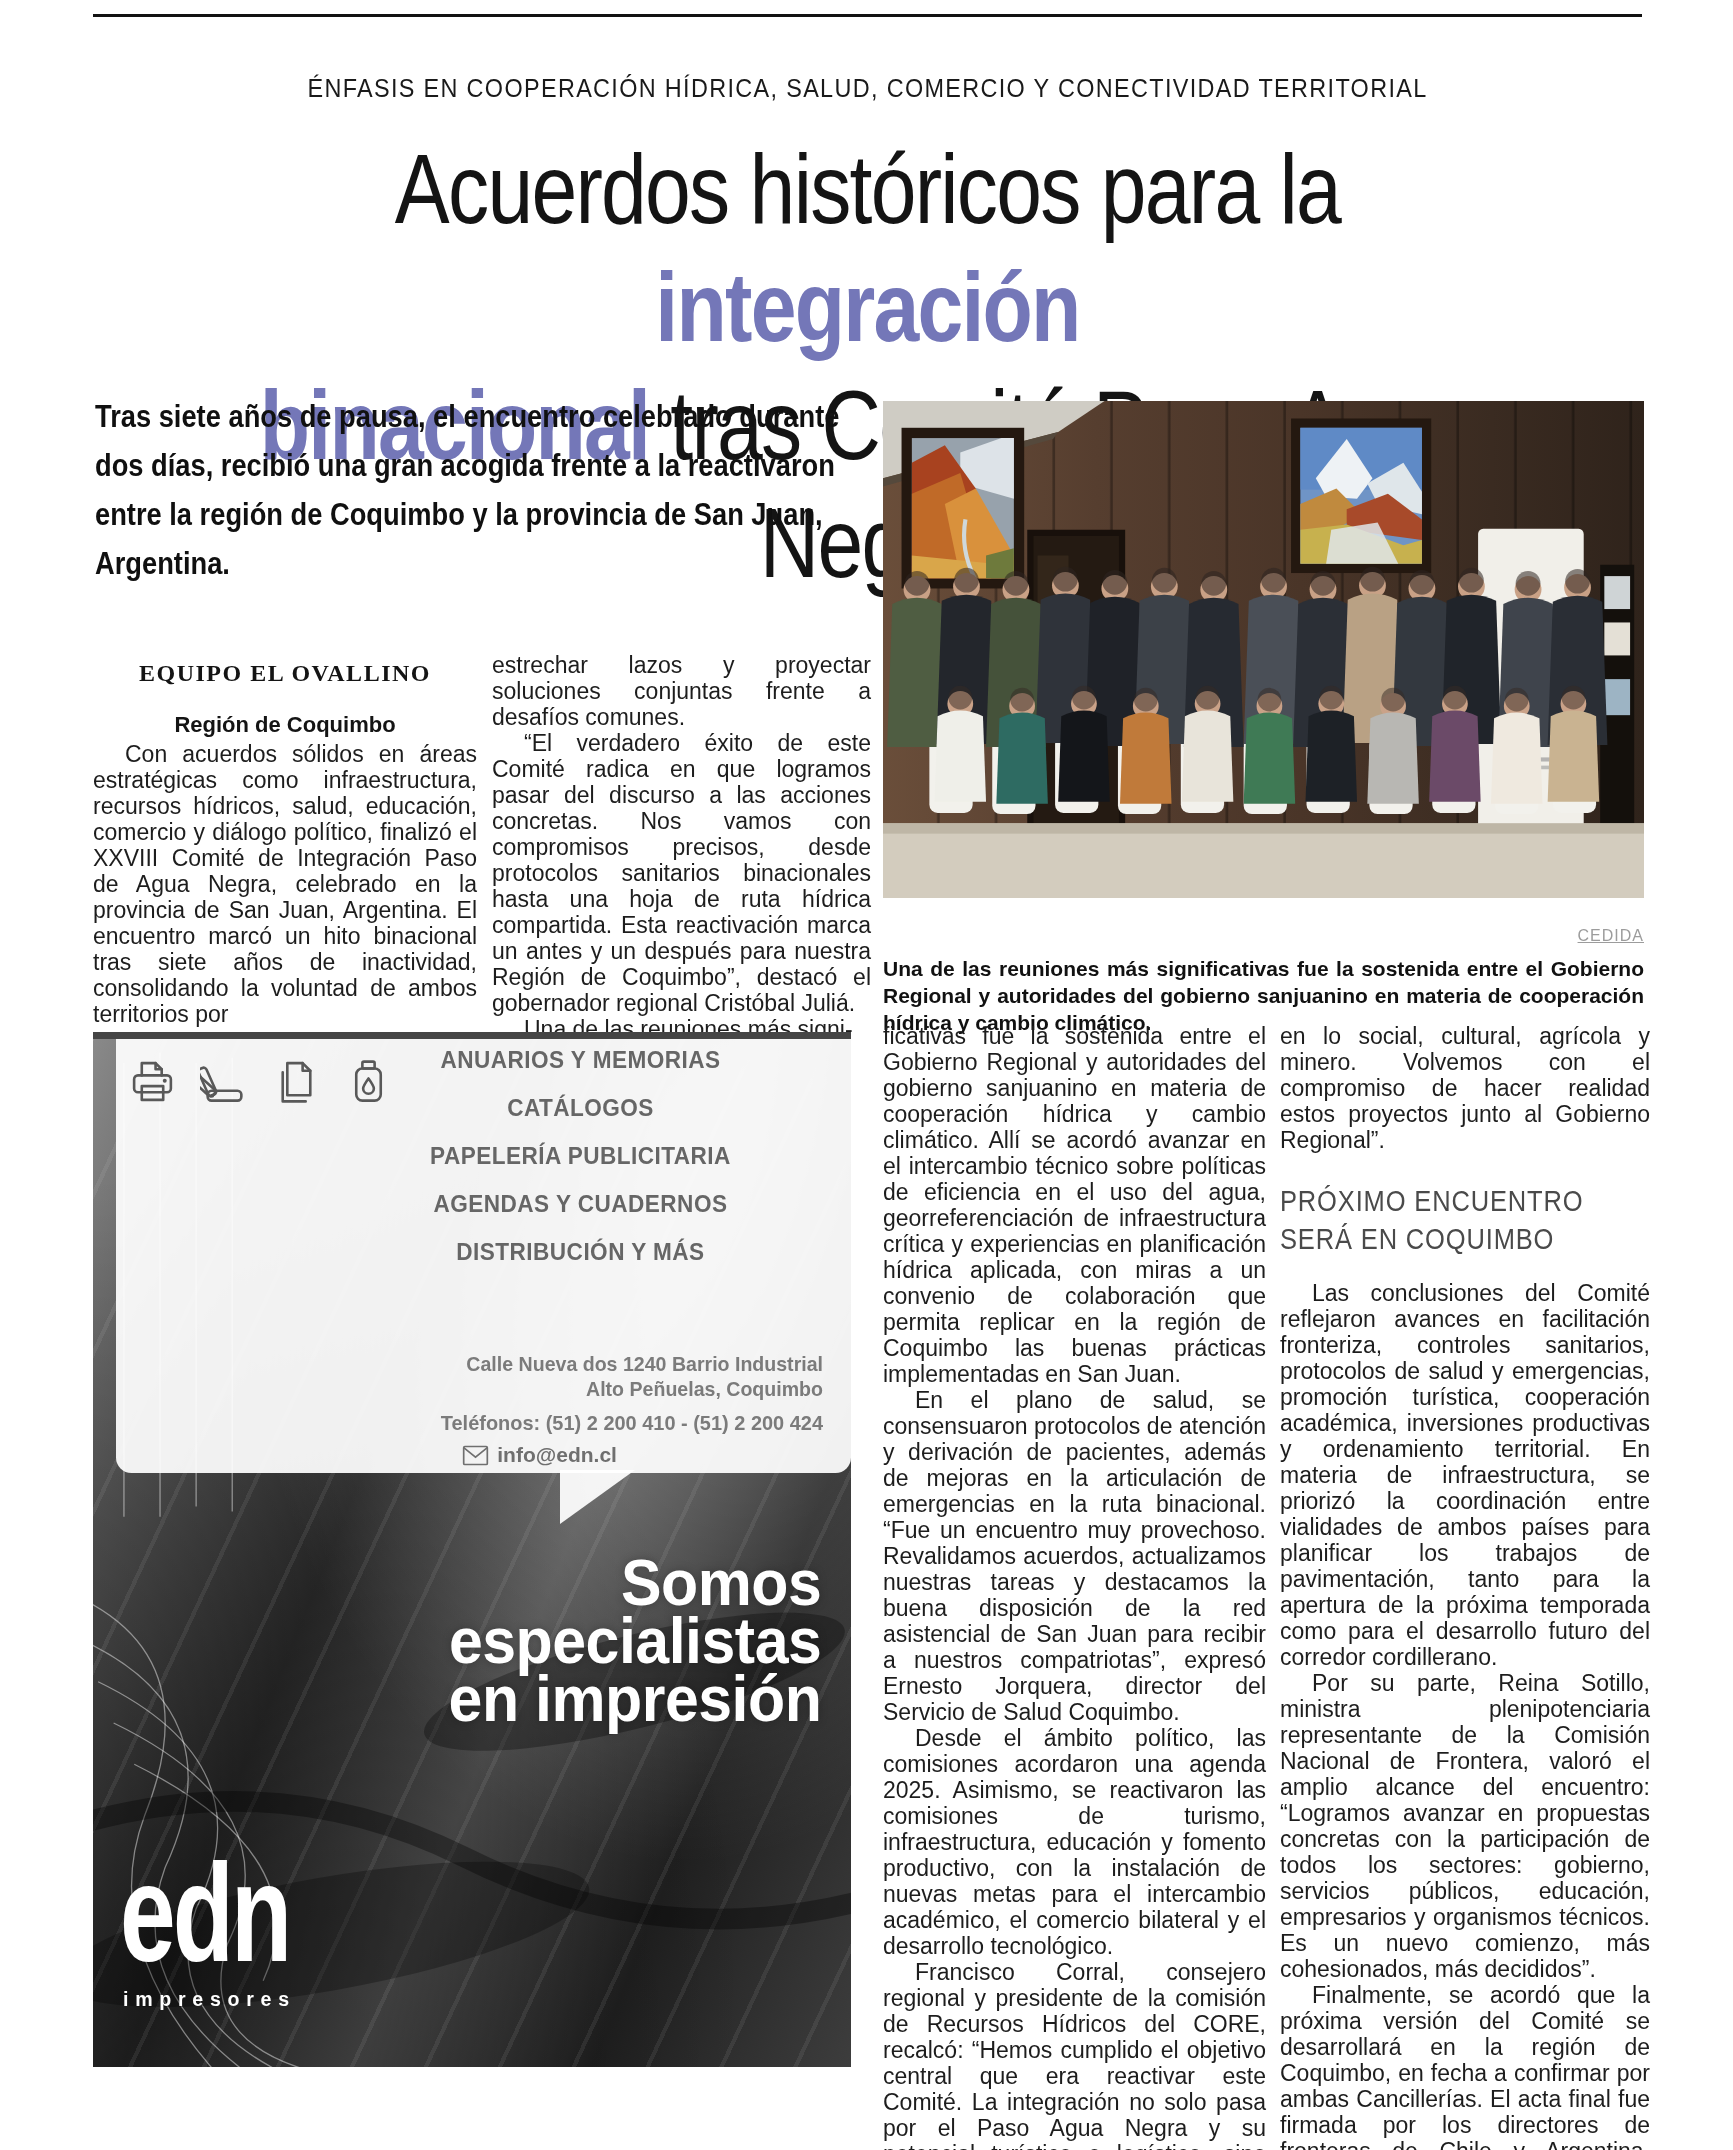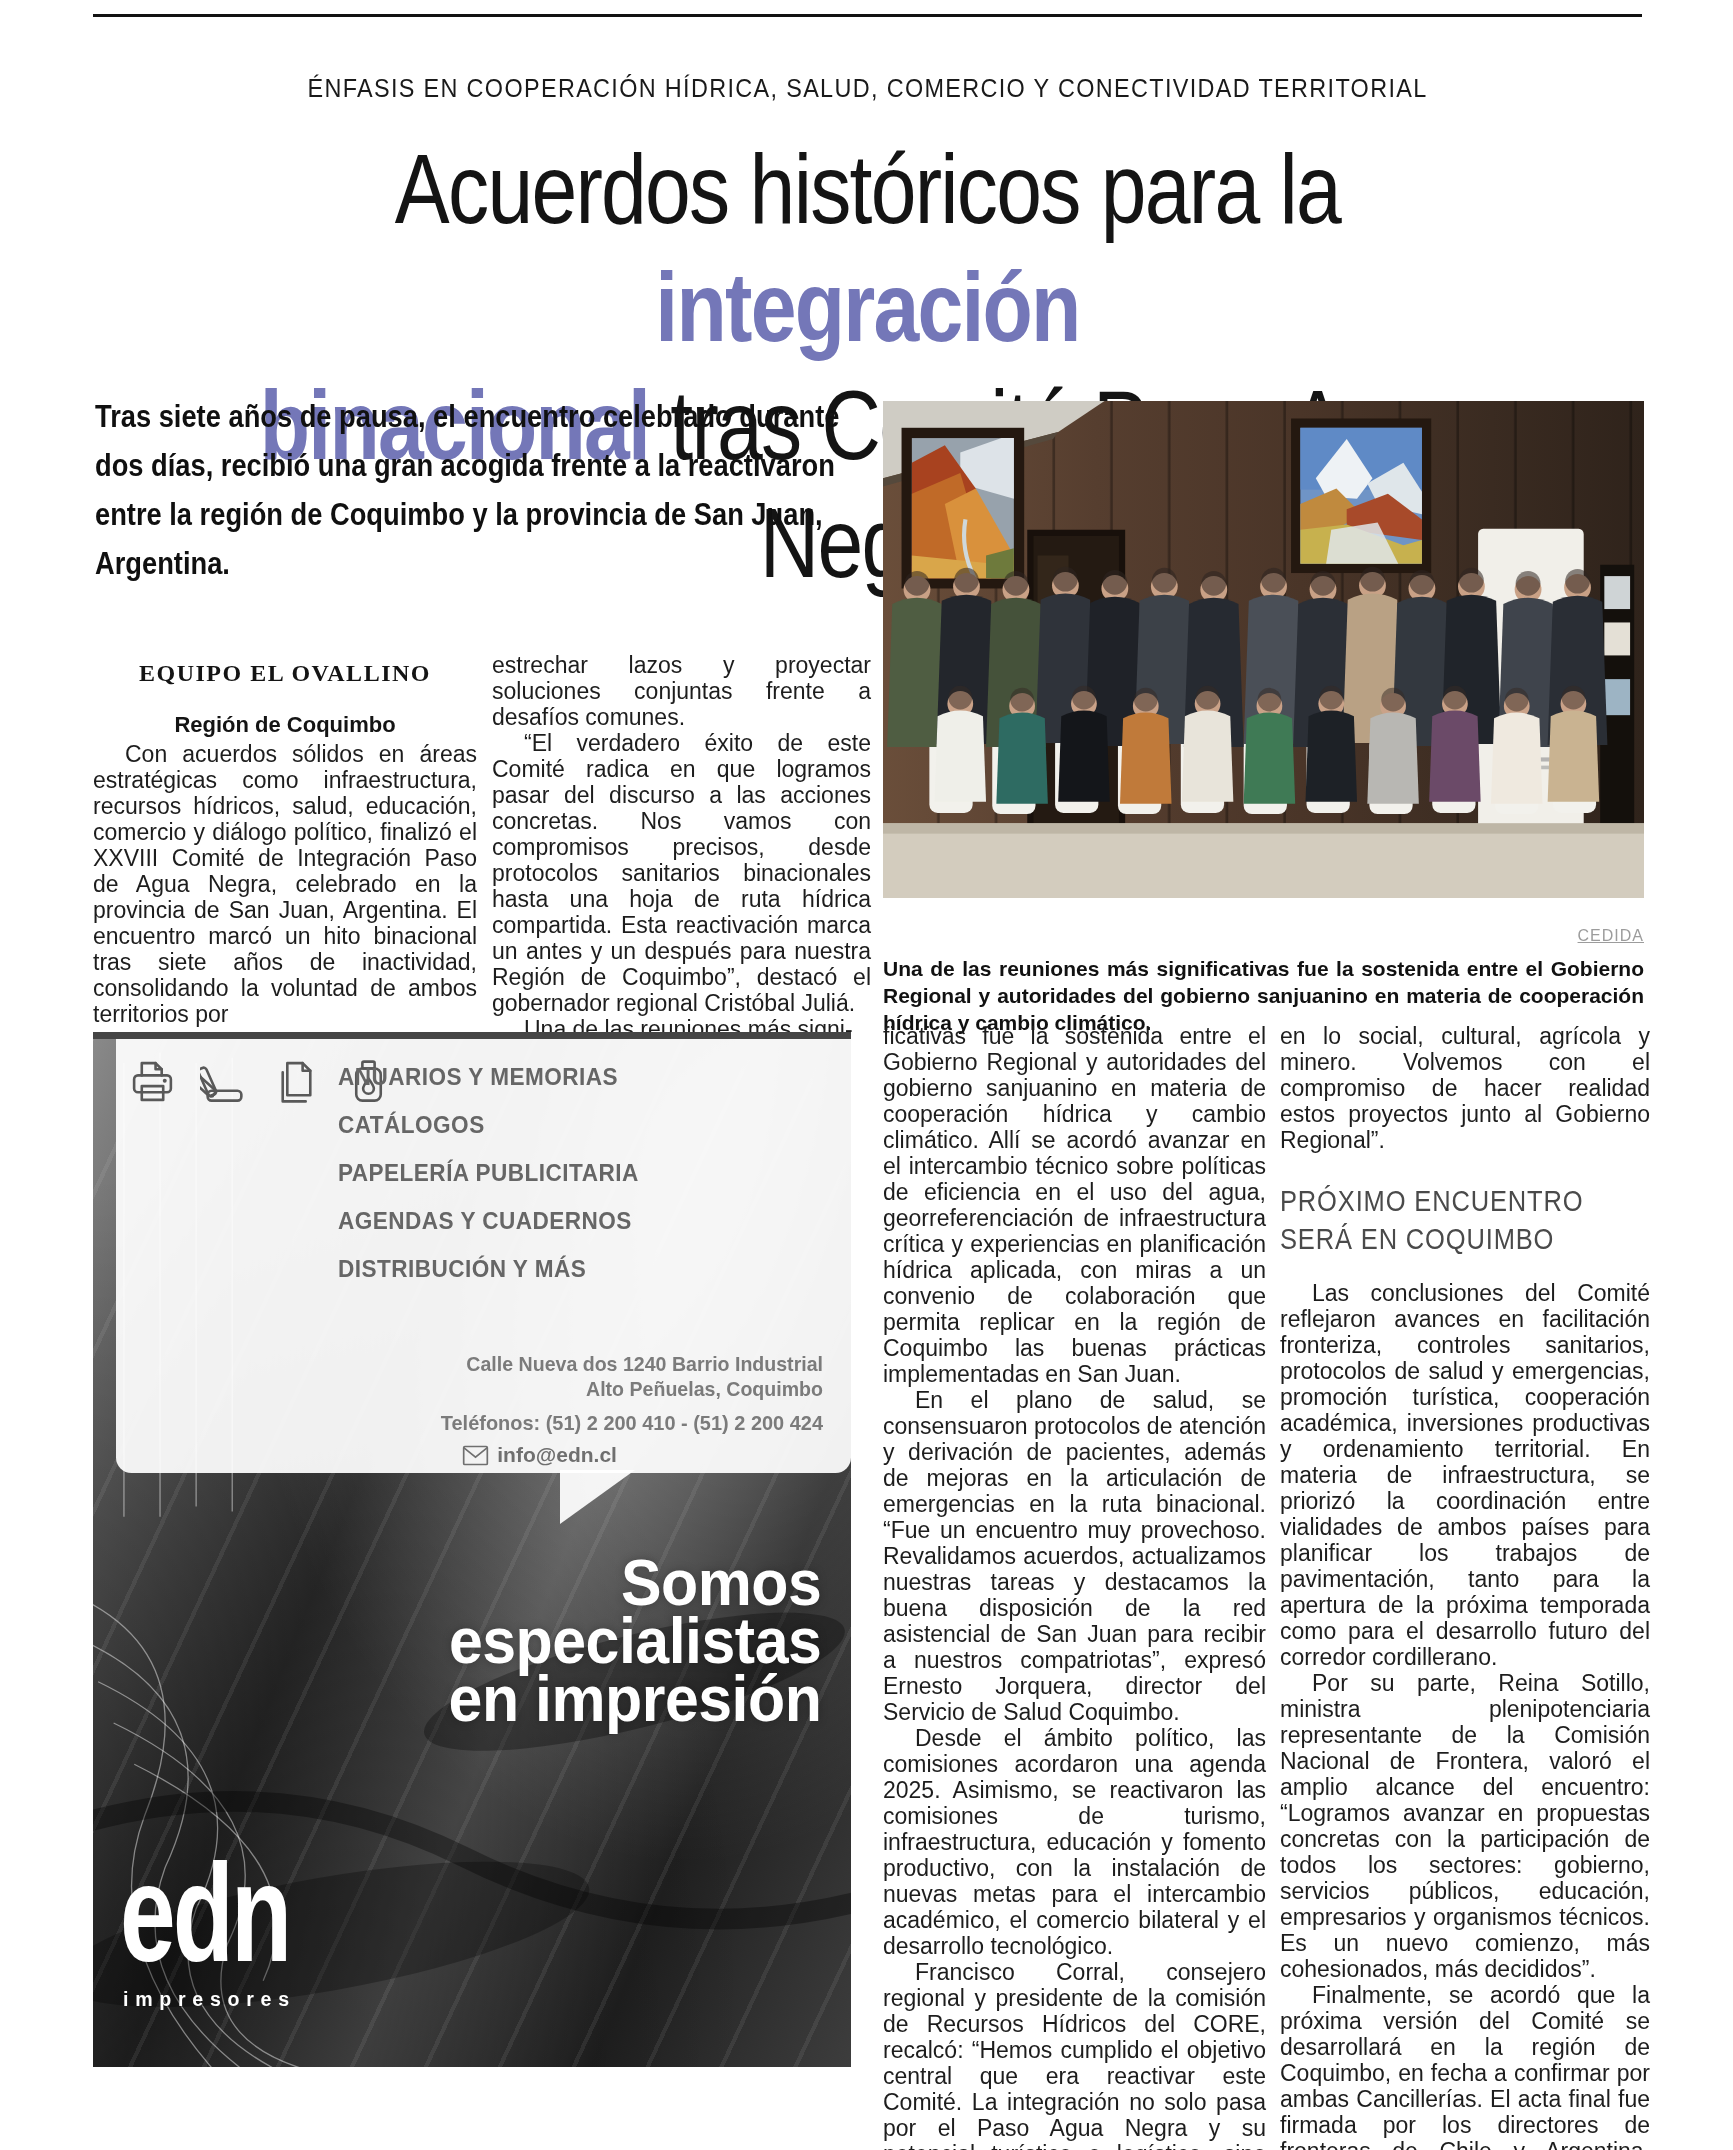--- a/index.html
+++ b/index.html
@@ -76,21 +76,21 @@
     position:absolute;left:23px;top:7.2px;width:735px;height:434px;
     background:rgba(255,255,255,.93);border-radius:0 0 15.5px 15.5px;z-index:2;
   }
   .ad-tail{
     position:absolute;left:467px;top:438px;width:0;height:0;z-index:2;
     border-top:54px solid rgba(255,255,255,.93);
     border-right:75px solid transparent;
   }
   .ad-icons{position:absolute;left:35px;top:25px;display:flex;gap:23px;z-index:3;opacity:.85;}
   .ad-icons svg{width:49px;height:49px;}
-  .ad-services{position:absolute;right:28px;top:21px;width:516px;text-align:left;z-index:3;}
+  .ad-services{position:absolute;right:28px;top:4px;width:516px;text-align:center;z-index:3;}
   .ad-service{
     font-size:24px;line-height:48px;font-weight:700;letter-spacing:0.5px;color:#666;
     transform:scaleX(.94);transform-origin:100% 50%;white-space:nowrap;
   }
   .ad-address{position:absolute;right:28px;top:319px;width:567px;text-align:right;z-index:3;color:#7b7b7b;}
   .ad-address .line{font-size:20.6px;line-height:25px;font-weight:600;transform:scaleX(.95);transform-origin:100% 50%;}
   .ad-address .phones{margin-top:9.3px;font-size:21px;line-height:25px;font-weight:600;transform:scaleX(.95);transform-origin:100% 50%;}
   .ad-email{margin-top:8.2px;display:flex;justify-content:center;align-items:center;gap:8.2px;
     font-size:21px;font-weight:600;color:#6f6f6f;}
   .ad-email svg{width:27px;height:23px;}

